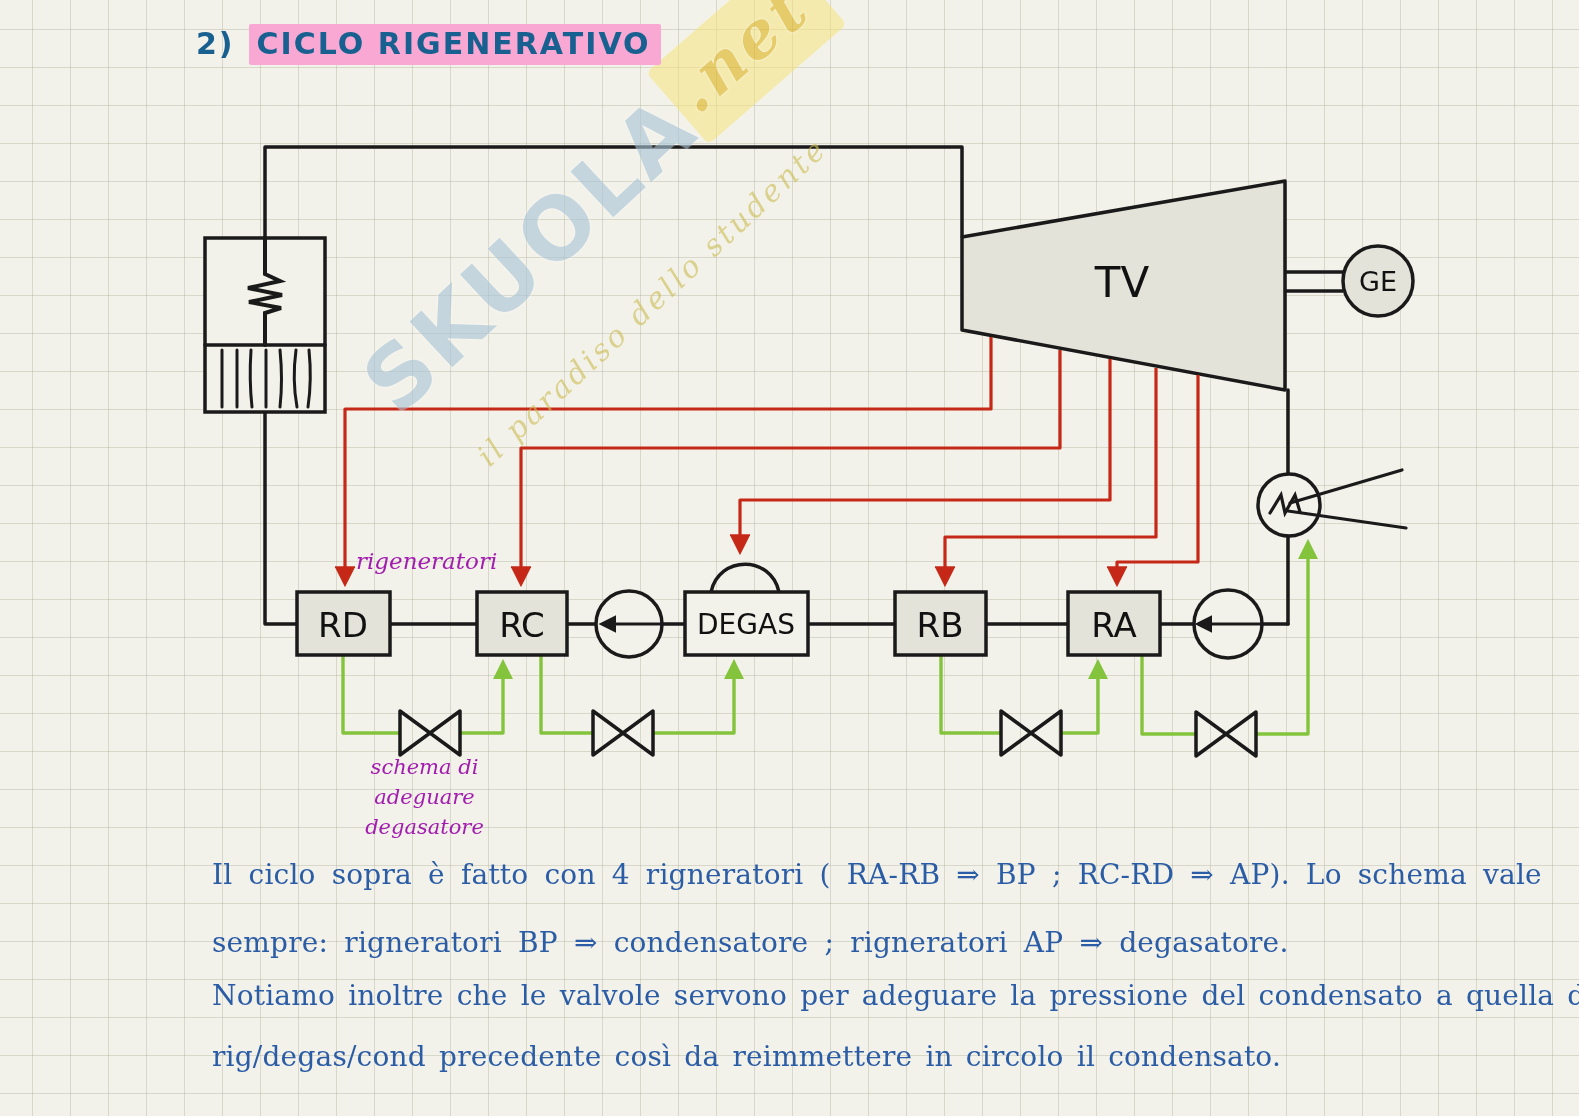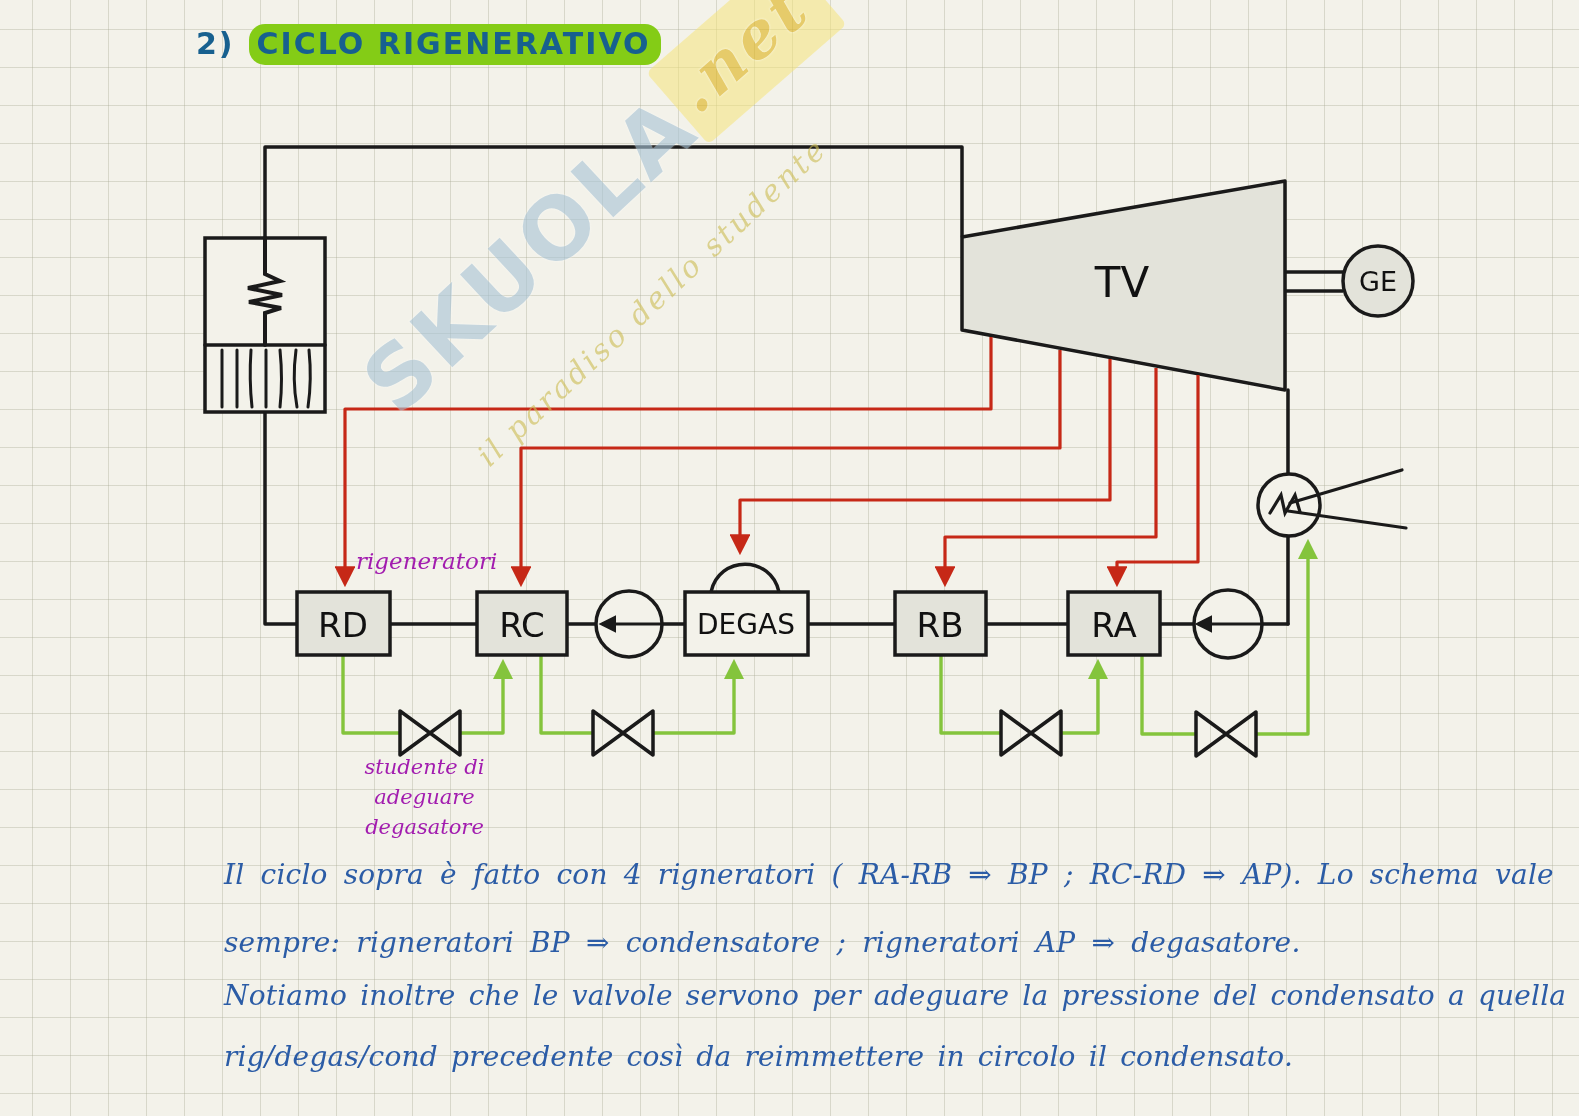--- a/index.html
+++ b/index.html
@@ -15,34 +15,34 @@
   }
   #diagram{position:absolute;left:0;top:0;z-index:2;}
   .overlay{position:absolute;z-index:4;white-space:nowrap;}
 
   .title{
     left:196px;top:26px;
     font-size:30px;font-weight:bold;letter-spacing:2px;
     color:#17608f;
   }
   .title .hl{
-    background:#84cc16;border-radius:16px;padding:2px 10px 4px 8px;margin-left:14px;
+    background:#f9a8d4;border-radius:2px;padding:2px 10px 4px 8px;margin-left:14px;
   }
 
   .pencil{
     color:#a21caf;font-style:italic;
     font-family:"DejaVu Serif", serif;
   }
   .note-rigeneratori{left:356px;top:548px;font-size:23px;}
   .note-valvole{left:352px;top:752px;width:145px;text-align:center;font-size:21px;line-height:30px;white-space:normal;}
 
   .body-line{
     left:212px;color:#2b5ca6;
-    font-family:"DejaVu Serif", serif;font-style:italic;
-    font-size:28px;word-spacing:7px;letter-spacing:0.2px;margin-left:12px;
+    font-family:"DejaVu Serif", serif;
+    font-size:28px;word-spacing:7px;letter-spacing:0.2px;
   }
   .bl1{top:858px;}
   .bl2{top:926px;}
   .bl3{top:979px;word-spacing:4px;}
   .bl4{top:1040px;word-spacing:4px;}
 
   .watermark{
     position:absolute;z-index:3;pointer-events:none;opacity:0.62;
     transform-origin:left bottom;
   }
@@ -187,21 +187,21 @@
   <span>il paradiso dello studente</span>
 </div>
 
 <div class="overlay title">
   <span>2)</span><span class="hl">CICLO RIGENERATIVO</span>
 </div>
 
 <div class="overlay pencil note-rigeneratori">rigeneratori</div>
 
 <div class="overlay pencil note-valvole">
-  <div>studente di</div>
+  <div>schema di</div>
   <div>adeguare</div>
   <div>degasatore</div>
 </div>
 
 <div class="overlay body-line bl1">Il ciclo sopra è fatto con 4 rigneratori ( RA-RB ⇒ BP ; RC-RD ⇒ AP). Lo schema vale</div>
 <div class="overlay body-line bl2">sempre: rigneratori BP ⇒ condensatore ; rigneratori AP ⇒ degasatore.</div>
 <div class="overlay body-line bl3">Notiamo inoltre che le valvole servono per adeguare la pressione del condensato a quella del</div>
 <div class="overlay body-line bl4">rig/degas/cond precedente così da reimmettere in circolo il condensato.</div>
 
 </body></html>

